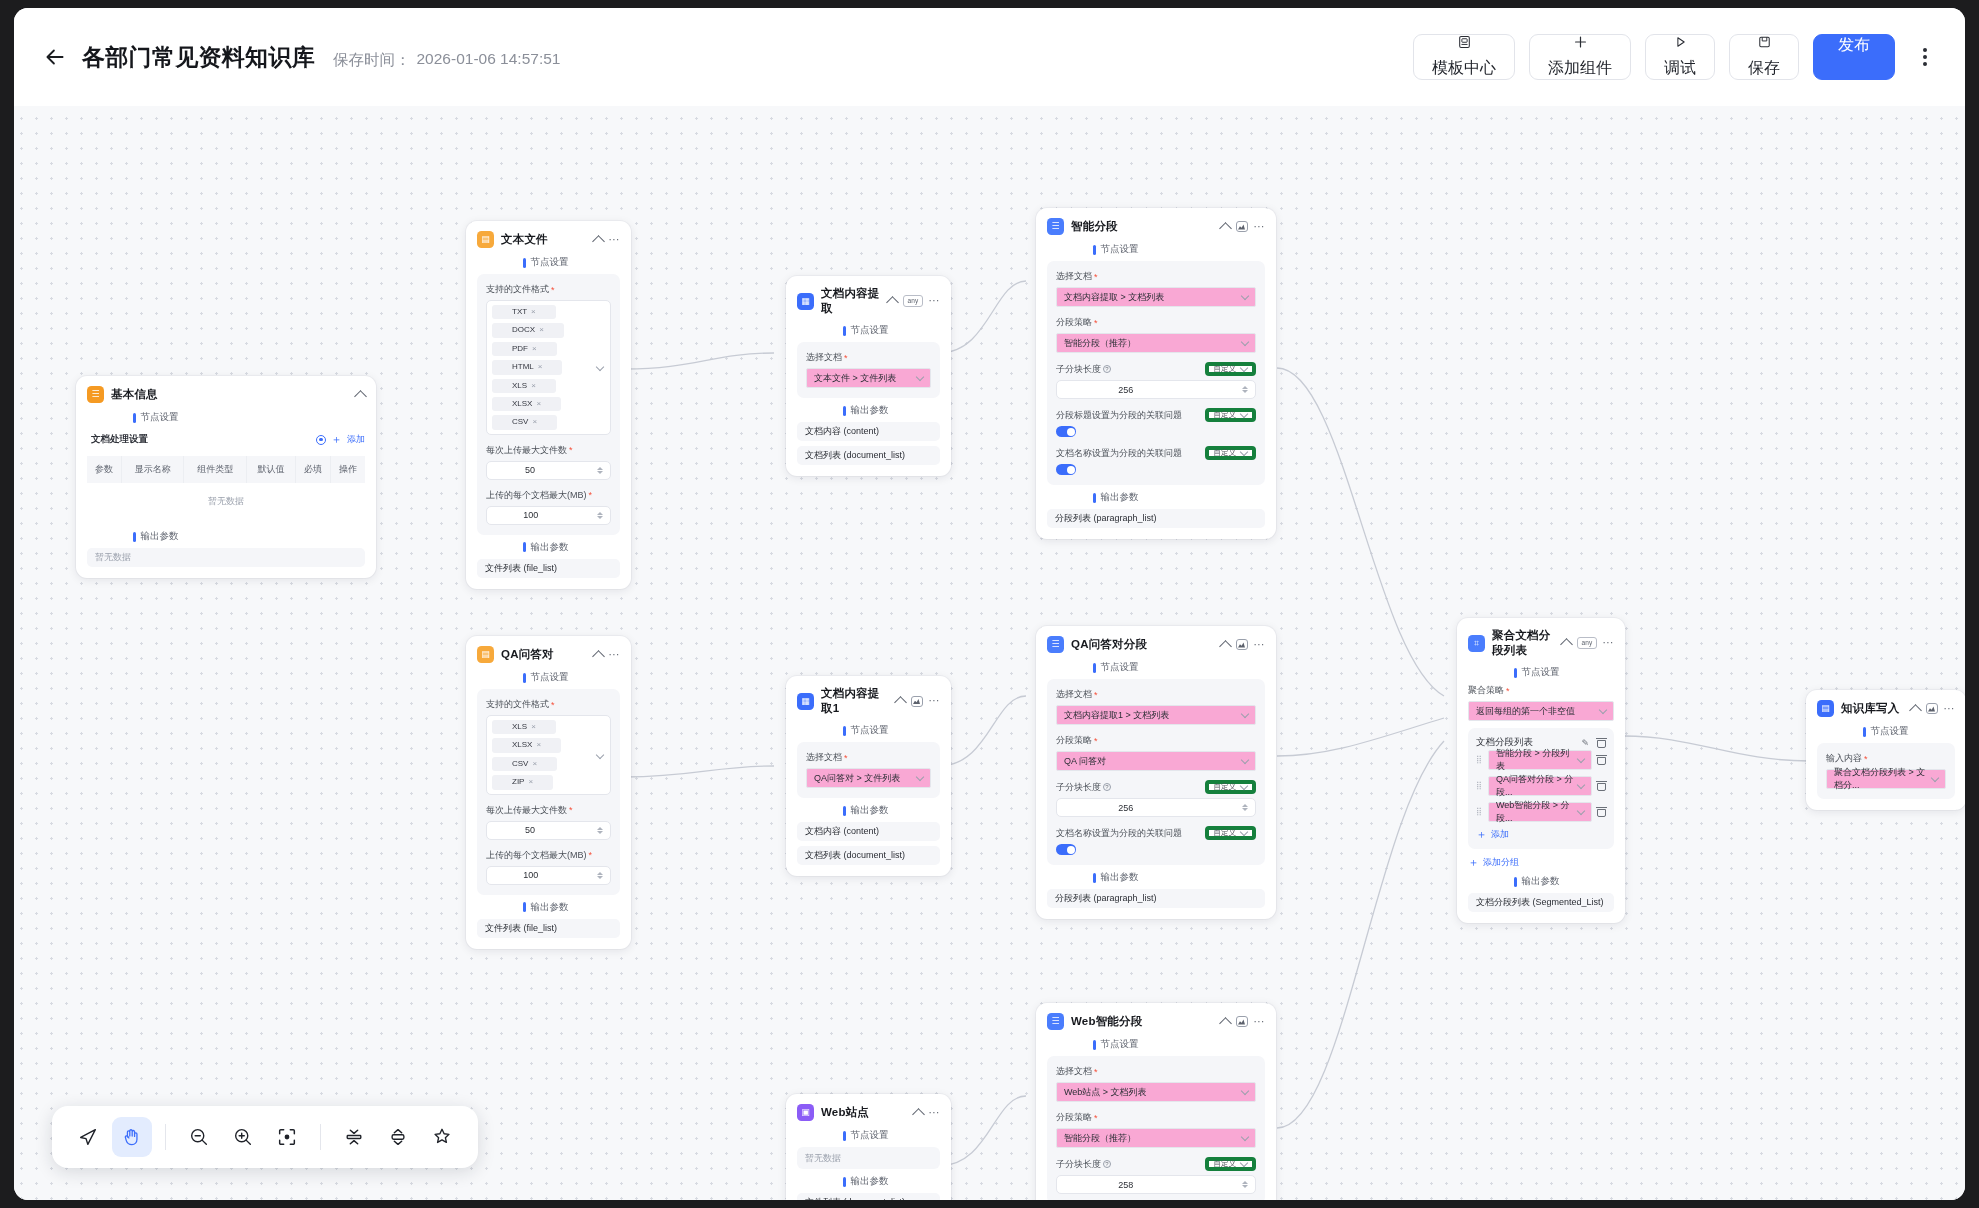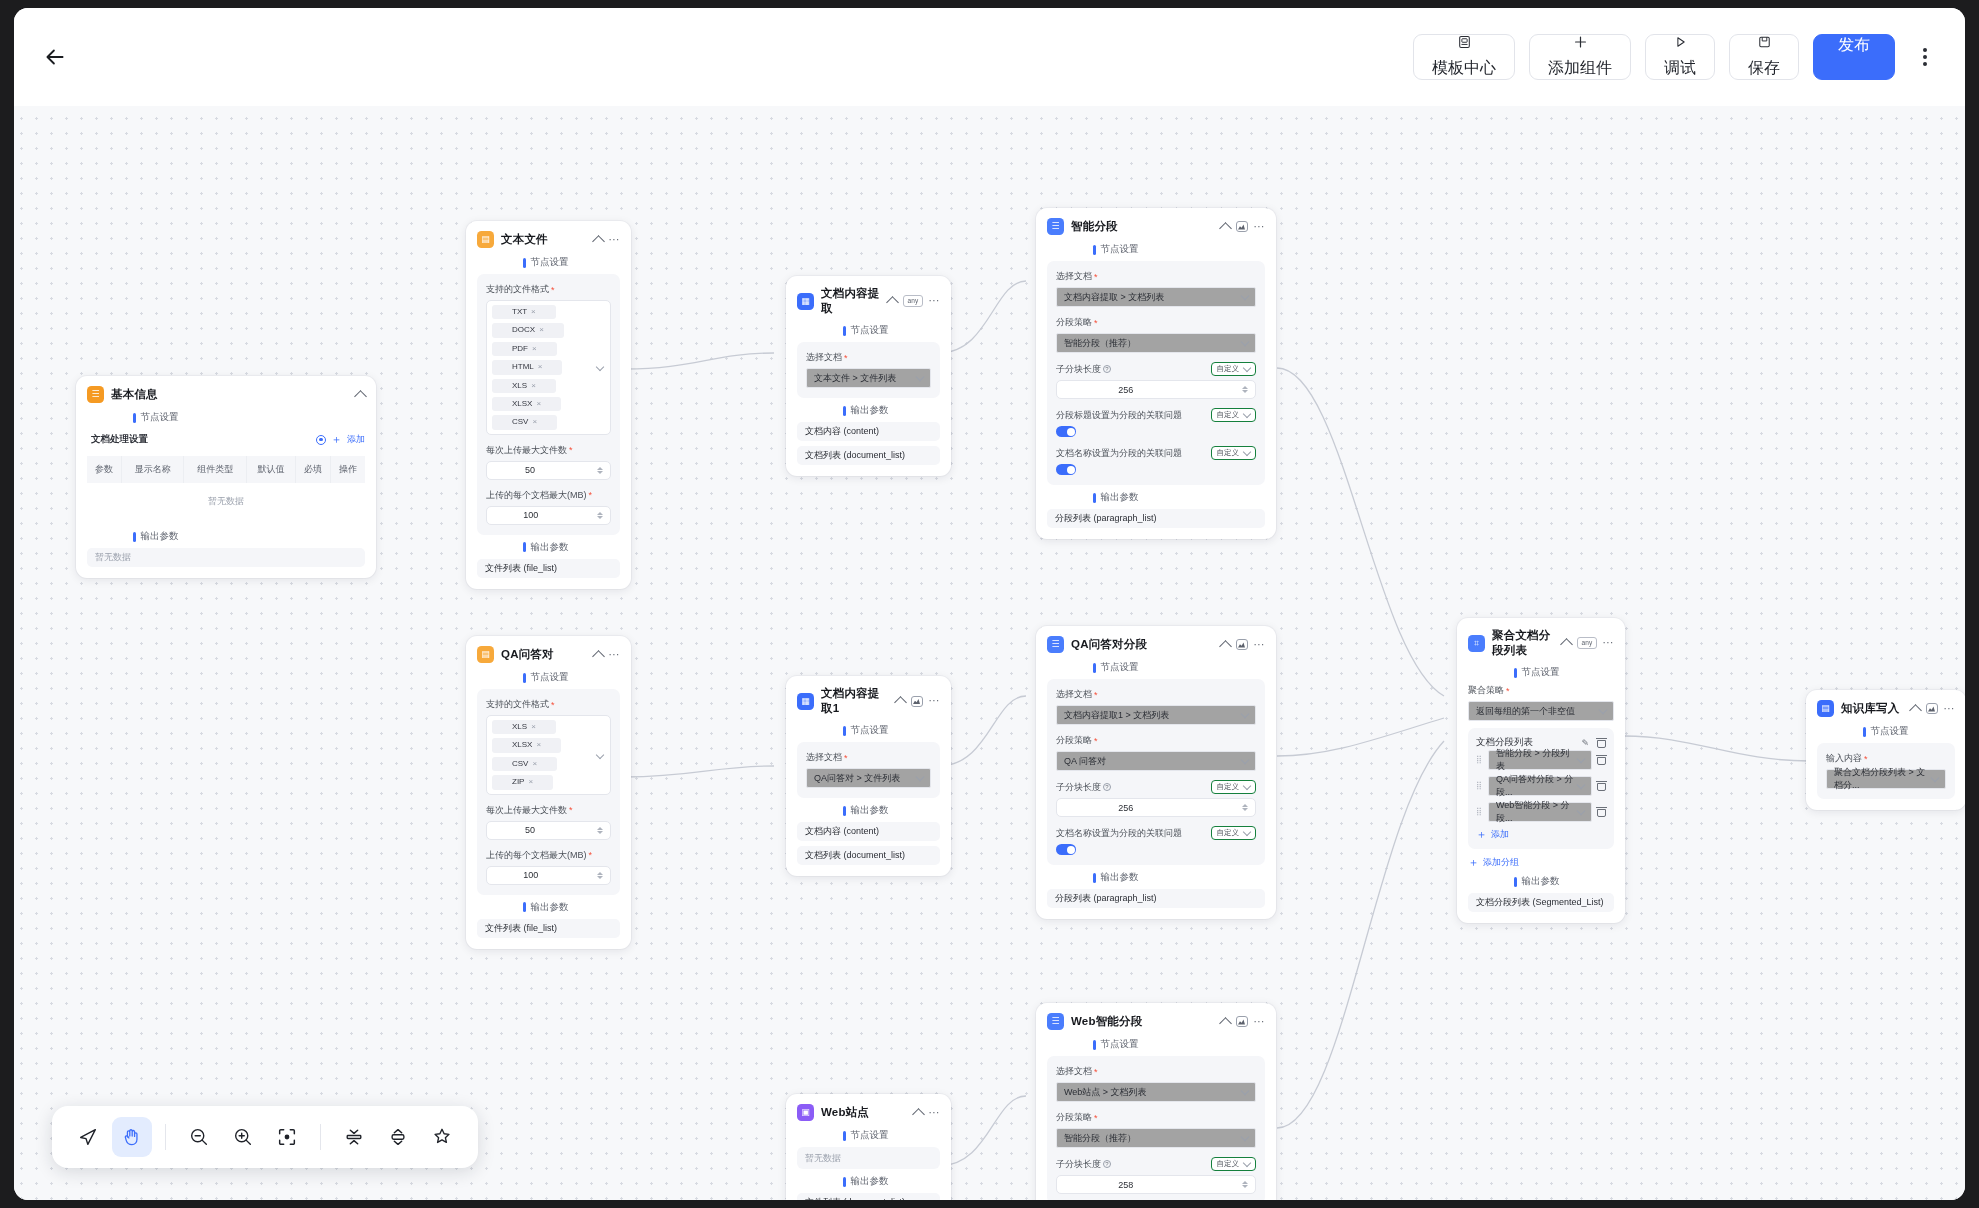--- a/index.html
+++ b/index.html
@@ -98,21 +98,21 @@
   .f-label .qmark { display:inline-block; width: 8px; height: 8px; border: 1px solid #9aa0ac;
                     border-radius: 50%; font-size: 6px; line-height: 7px; text-align: center; color:#6b7079; }
 
   .input {
     background: #fff; border: 1px solid #e4e6ec; border-radius: 5px;
     height: 19px; display: flex; align-items: center; padding: 0 7px;
     font-size: 9px; color: #2b2e35;
   }
   .input.center { justify-content: center; }
   .select {
-    background: #a3a3a3; border: 1px solid #e4e6ec; border-radius: 2px;
+    background: #f9a8d4; border: 1px solid #e4e6ec; border-radius: 2px;
     height: 20px; display: flex; align-items: center; justify-content: space-between;
     padding: 0 7px; font-size: 9px; color: #2b2e35; cursor: pointer;
   }
   .chev-dn { width: 6px; height: 6px; border-right: 1.2px solid #9aa0ac; border-bottom: 1.2px solid #9aa0ac;
              transform: rotate(45deg); margin-top: -3px; flex: none; }
   .spin { display: flex; flex-direction: column; gap: 1px; margin-left: auto; flex: none; }
   .spin i { width: 0; height: 0; border-left: 3px solid transparent; border-right: 3px solid transparent; display: block; }
   .spin i.up { border-bottom: 3.4px solid #aeb3bd; }
   .spin i.dn { border-top: 3.4px solid #aeb3bd; }
 
@@ -123,21 +123,21 @@
   }
   .tag {
     background: #f0f1f5; border-radius: 3px; font-size: 8px; color: #343740;
     padding: 2px 20px; display: flex; align-items: center; gap: 4px; line-height: 1.3;
   }
   .tag .x { color: #9aa0ac; font-size: 8px; }
   .tags-box .chev-dn { position: absolute; right: 7px; top: 50%; }
 
   .row-with-mode { display: flex; align-items: center; justify-content: space-between; margin-bottom: 4px; }
   .mode-pill {
-    background: #fff; border: 1px solid #15803d; border-radius: 4px; height: 14px;
+    background: #fff; border: 4px solid #15803d; border-radius: 4px; height: 14px;
     display: flex; align-items: center; gap: 5px; padding: 0 5px; font-size: 7.5px; color: #4b5058;
   }
   .toggle { width: 20px; height: 11px; border-radius: 6px; background: #3b6dfb; position: relative; }
   .toggle::after { content:""; position: absolute; right: 1.5px; top: 1.5px; width: 8px; height: 8px;
                    border-radius: 50%; background: #fff; }
 
   .out-item {
     background: #f5f6f9; border-radius: 5px; height: 19px; display: flex; align-items: center;
     padding: 0 8px; font-size: 9px; color: #2b2e35; margin-bottom: 5px;
   }
@@ -190,20 +190,27 @@
 </head>
 <body>
 
 <div class="app">
 
   <div class="header">
     <div class="back-btn">
       <svg width="26" height="26" viewBox="0 0 24 24" fill="none">
         <path d="M19 12H5M5 12l6-6M5 12l6 6" stroke="#1b1d21" stroke-width="1.7" stroke-linecap="round" stroke-linejoin="round"></path>
       </svg>
+    </div>
+    <div class="title-wrap">
+      <div class="doc-title">各部门常见资料知识库</div>
+      <div style="display:flex; gap:6px;">
+        <span class="save-label">保存时间：</span>
+        <span class="save-time">2026-01-06 14:57:51</span>
+      </div>
     </div>
     <div class="spacer"></div>
     <div class="hdr-actions">
 
       <div class="btn">
         <svg width="15" height="15" viewBox="0 0 16 16" fill="none">
           <rect x="2.5" y="1.8" width="11" height="12.4" rx="1.6" stroke="#2b2e35" stroke-width="1.2"></rect>
           <rect x="5" y="4.3" width="6" height="4" rx="0.7" stroke="#2b2e35" stroke-width="1.1"></rect>
           <path d="M5 10.8h6" stroke="#2b2e35" stroke-width="1.1" stroke-linecap="round"></path>
         </svg>

